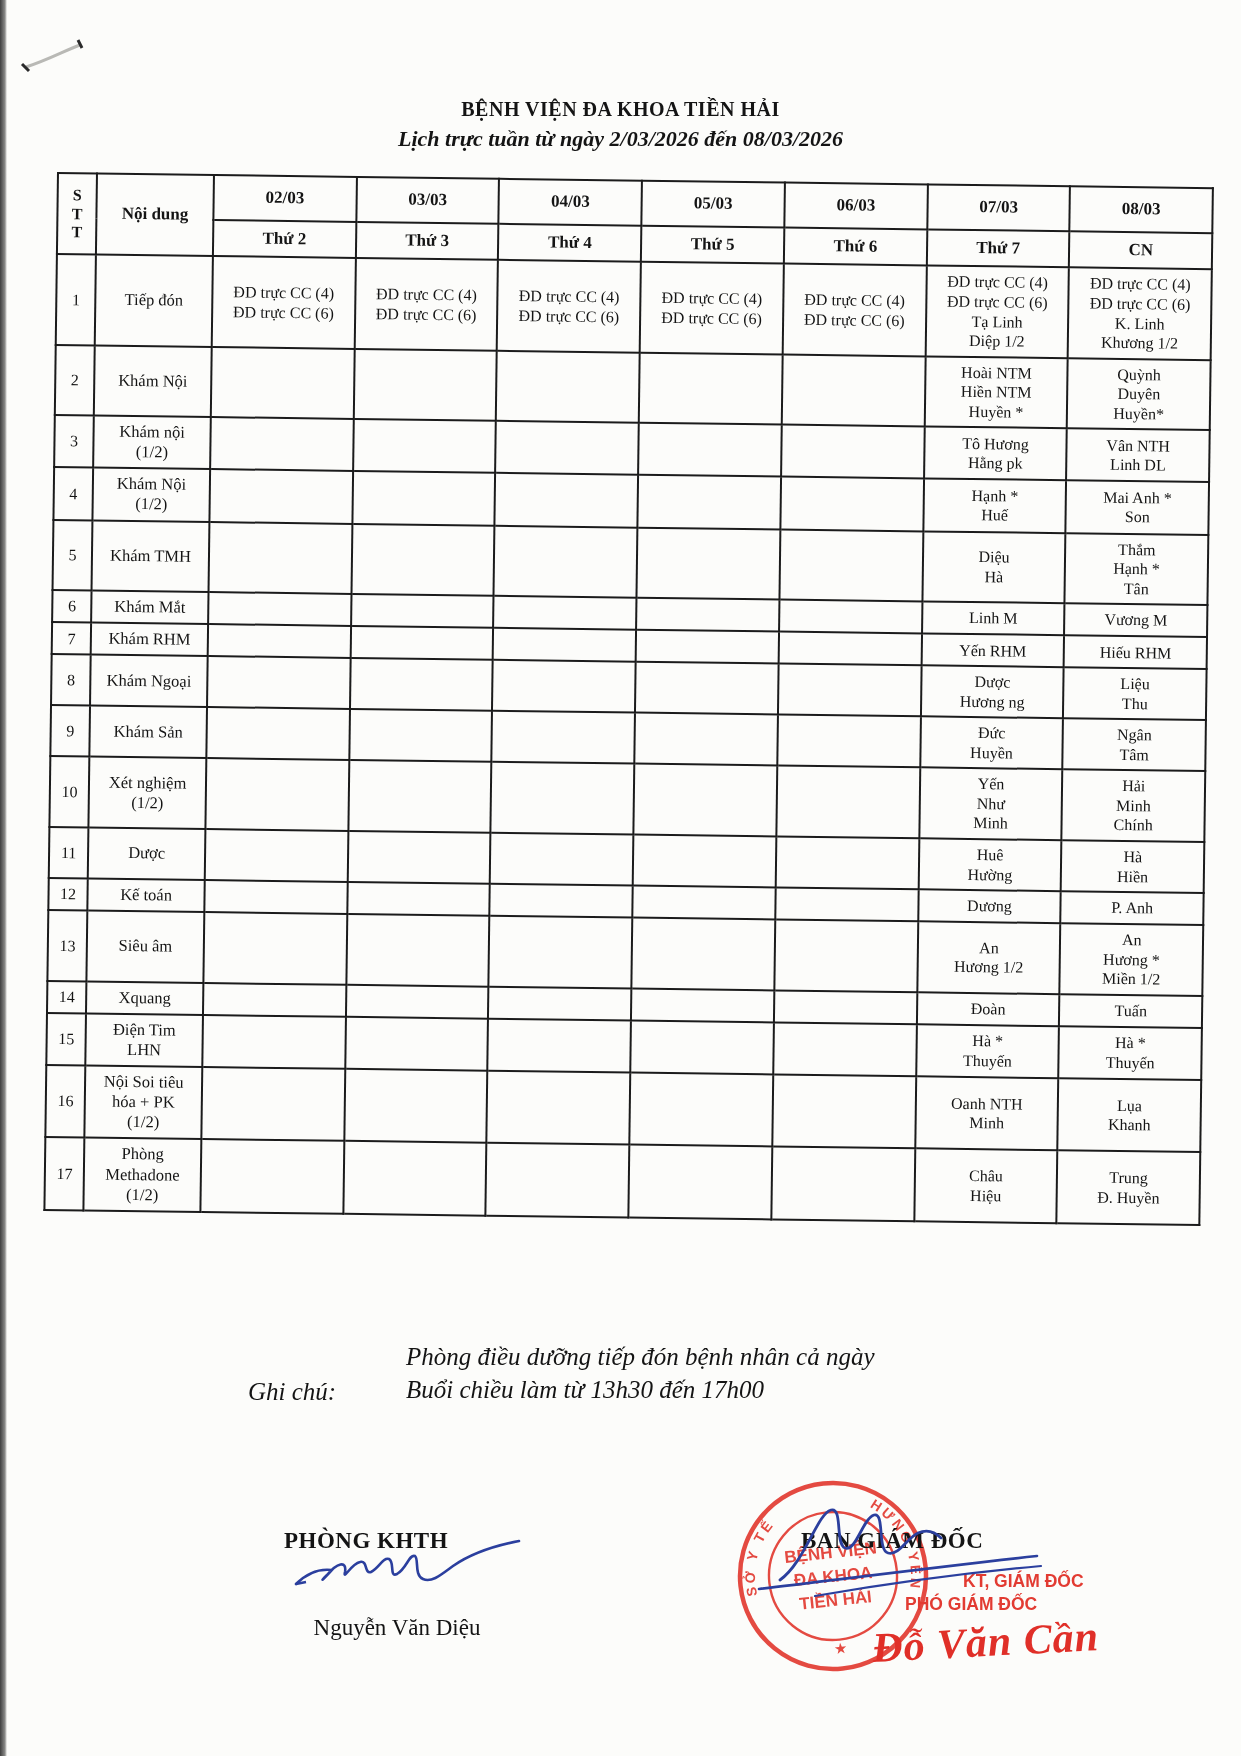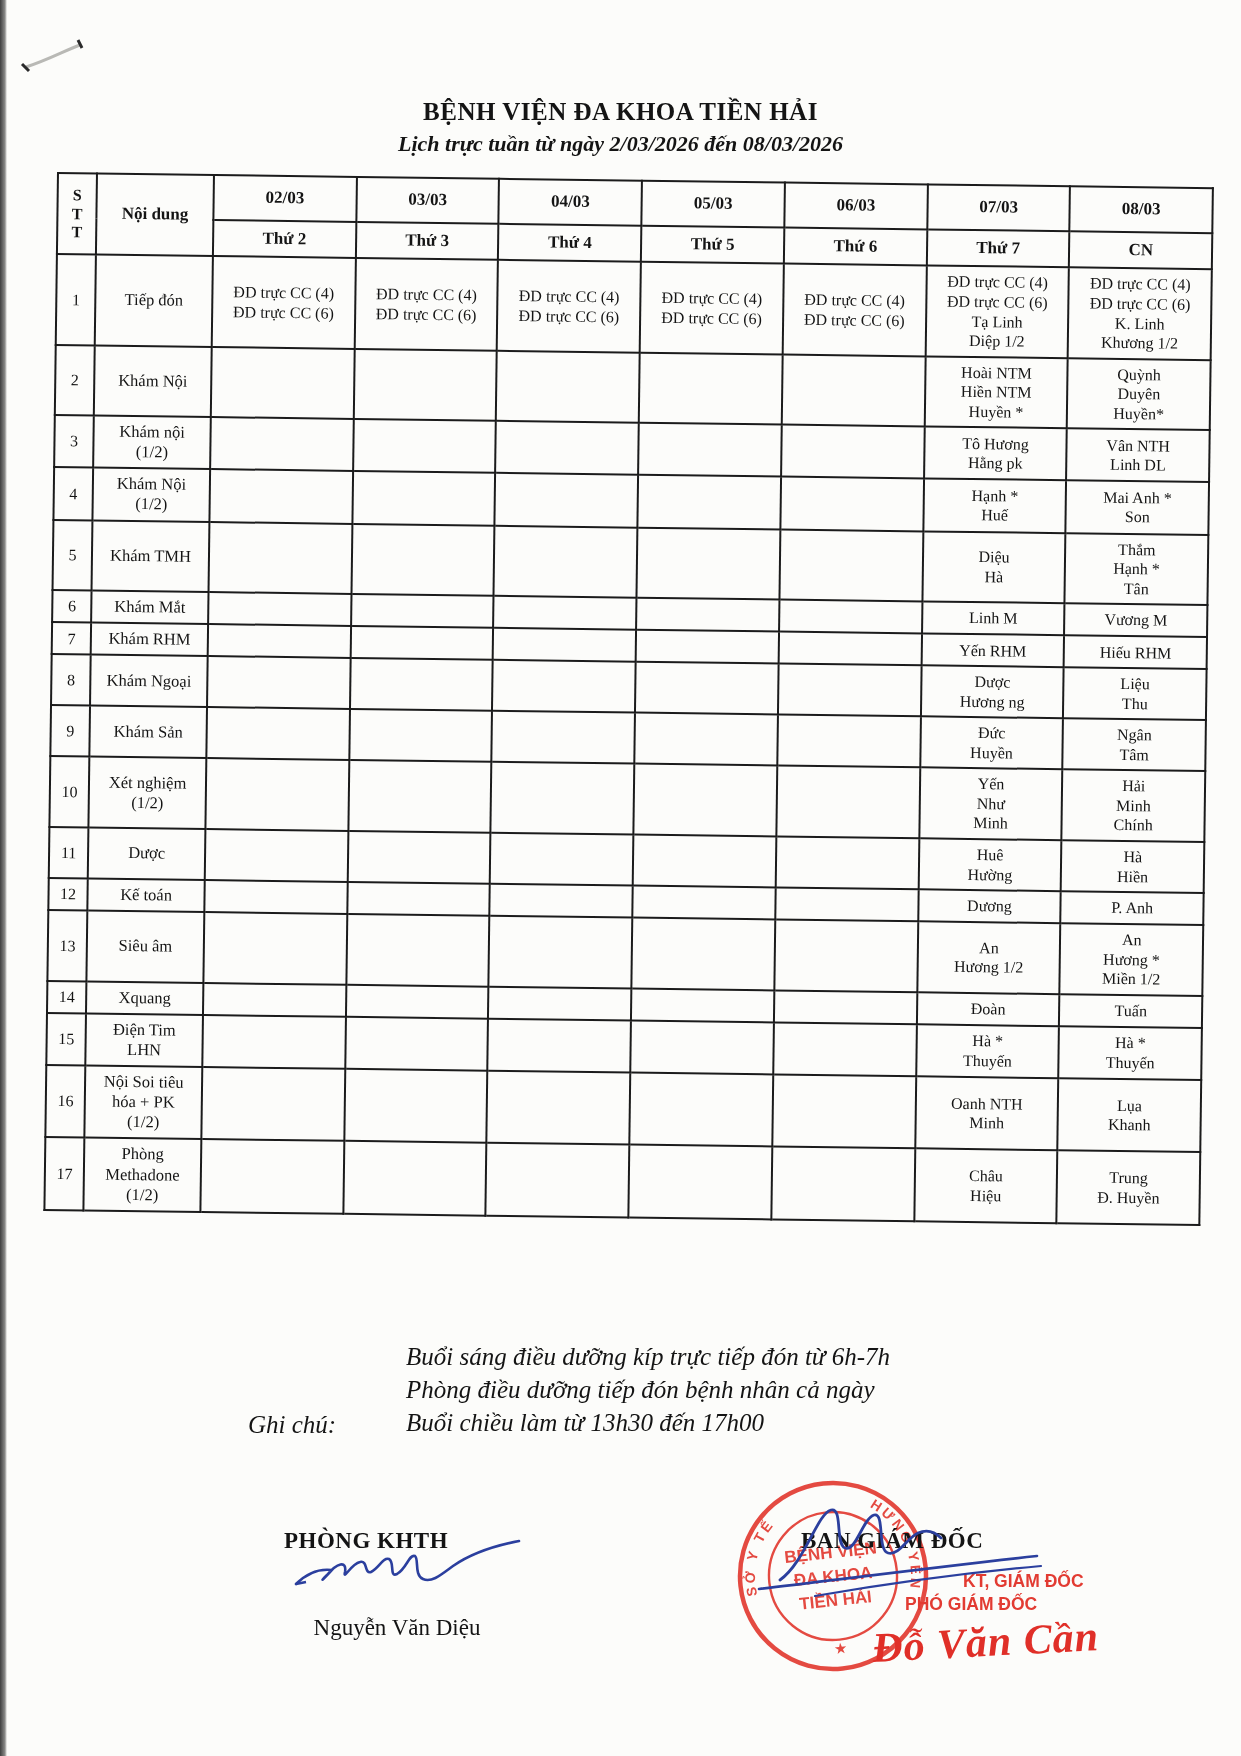--- a/index.html
+++ b/index.html
@@ -9,21 +9,21 @@
     width:1241px;height:1756px;
     margin:0 auto;
     background:#fcfcfa;
     overflow:hidden;
     font-family:"Liberation Serif","DejaVu Serif",serif;
     color:#141414;
   }
   .scan-edge{position:absolute;left:0;top:0;width:7px;height:100%;
     background:linear-gradient(to right,#3f3f3f,#8a8a88 70%,rgba(150,150,148,0));}
   .doc-header{position:absolute;left:0;top:98px;width:100%;text-align:center;}
-  .doc-title{font-size:25px;font-weight:bold;letter-spacing:.5px;}
+  .doc-title{font-size:20px;font-weight:bold;letter-spacing:.5px;}
   .doc-subtitle{font-size:22px;font-weight:bold;font-style:italic;margin-top:5px;}
   .table-wrap{position:absolute;left:57px;top:172px;width:1157px;
     transform:rotate(.75deg);transform-origin:top left;}
   table{width:100%;border-collapse:collapse;table-layout:fixed;}
   th,td{border:2.2px solid #1b1b1b;text-align:center;vertical-align:middle;
     white-space:pre-line;padding:5px 2px;font-size:16px;line-height:1.22;}
   thead th{font-weight:bold;font-size:17px;}
   th.date-h{padding:11px 2px;}
   th.day-h{padding:7px 2px;}
   th.stt-h{font-size:16px;line-height:1.15;font-weight:bold;}
@@ -341,21 +341,20 @@
             <td>Trung
 Đ. Huyền</td>
           </tr>
         </tbody>
       </table>
   </div>
 
   <div class="notes">
     <div class="notes-label">Ghi chú:</div>
     <div class="note-lines">
-      <div>Buổi sáng điều dưỡng kíp trực tiếp đón từ 6h-7h</div>
       <div>Phòng điều dưỡng tiếp đón bệnh nhân cả ngày</div>
       <div>Buổi chiều làm từ 13h30 đến 17h00</div>
     </div>
   </div>
 
   <div class="sig-title khth-title">PHÒNG KHTH</div>
   <div class="sig-title bgd-title">BAN GIÁM ĐỐC</div>
 
   <svg class="khth-sig" width="235" height="70" viewBox="0 0 235 70">
     <path d="M6,52 C14,44 26,36 42,38 C34,47 28,52 37,43 C47,31 57,28 55,40 C53,49 61,32 70,30

